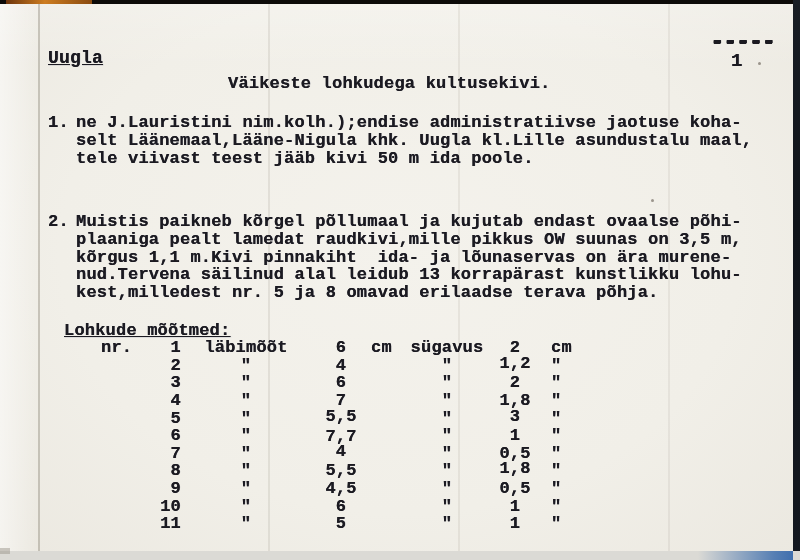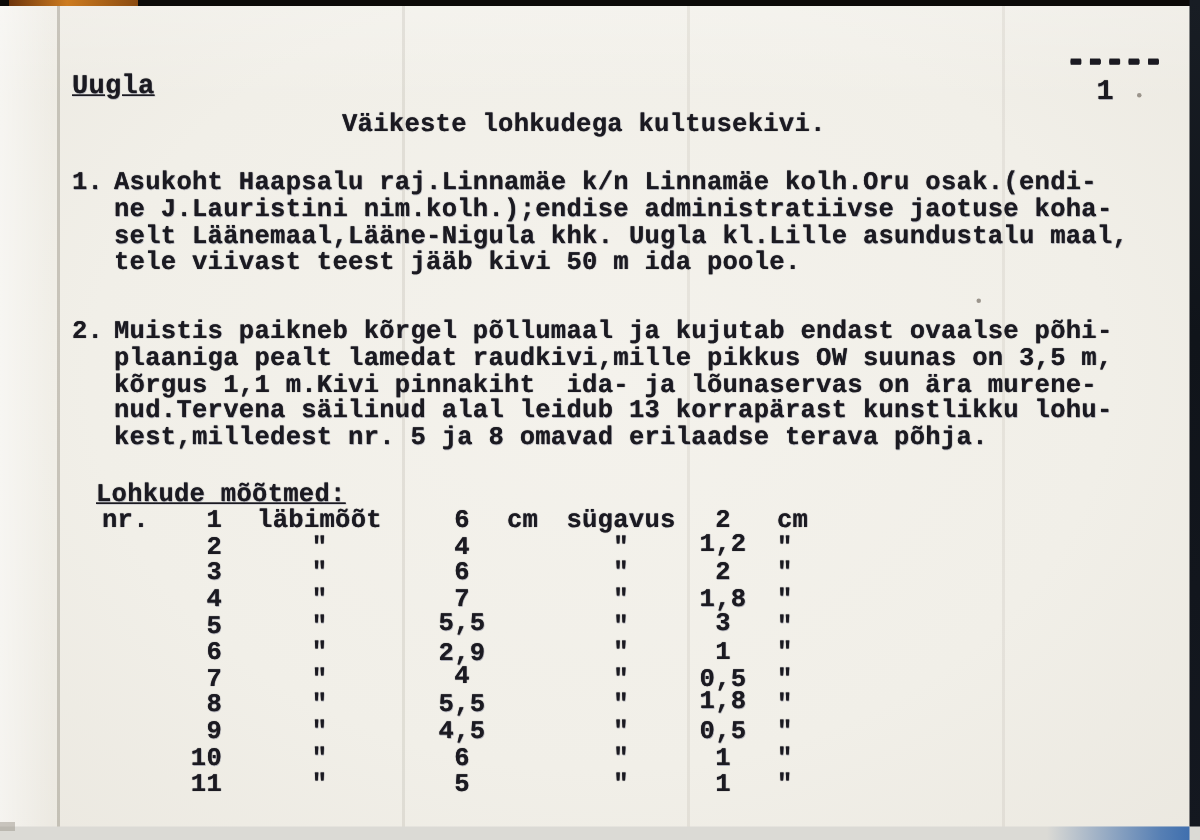--- a/index.html
+++ b/index.html
@@ -56,21 +56,21 @@
 
   .para { position:absolute; left:76px; width:712px; line-height:17.8px; }
   .para-1 { top:114px; }
   .para-2 { top:213px; }
   .para-num { position:absolute; left:-28px; top:0; }
   .t-line { white-space:pre; }
 
   .table-caption { position:absolute; left:64px; top:321px;text-decoration:underline; }
 
   .m-table { position:absolute; left:0; top:339px; width:800px; }
-  .m-row { display:flex; height:17.65px; padding-left:68px; align-items:flex-start; }
+  .m-row { display:flex; height:17.65px; padding-left:101px; align-items:flex-start; }
   .mc { display:block; line-height:17px; }
   .c-lab   { width:56px;  text-align:left;  }
   .c-num   { width:24px;  text-align:right; }
   .c-dia   { width:130px; text-align:center; }
   .c-val   { width:60px;  text-align:center; }
   .c-cm    { width:36px;  text-align:left;  }
   .c-sug   { width:80px;  text-align:center;  }
   .c-depth { width:56px;  text-align:center; }
   .c-cm2   { width:46px;  text-align:left; padding-left:8px; }
   
@@ -99,21 +99,20 @@
   <div class="speck" style="left:758px; top:62px; width:3px; height:3px;"></div>
 
   <div class="tw site-name">Uugla</div>
   <div class="tw dashes">-----</div>
   <div class="tw page-num">1</div>
 
   <div class="tw doc-title">Väikeste lohkudega kultusekivi.</div>
 
   <div class="para para-1">
     <span class="tw para-num">1.</span>
-    <div class="tw t-line">Asukoht Haapsalu raj.Linnamäe k/n Linnamäe kolh.Oru osak.(endi-</div>
     <div class="tw t-line">ne J.Lauristini nim.kolh.);endise administratiivse jaotuse koha-</div>
     <div class="tw t-line">selt Läänemaal,Lääne-Nigula khk. Uugla kl.Lille asundustalu maal,</div>
     <div class="tw t-line">tele viivast teest jääb kivi 50 m ida poole.</div>
   </div>
 
   <div class="para para-2">
     <span class="tw para-num">2.</span>
     <div class="tw t-line">Muistis paikneb kõrgel põllumaal ja kujutab endast ovaalse põhi-</div>
     <div class="tw t-line">plaaniga pealt lamedat raudkivi,mille pikkus OW suunas on 3,5 m,</div>
     <div class="tw t-line">kõrgus 1,1 m.Kivi pinnakiht  ida- ja lõunaservas on ära murene-</div>
@@ -177,21 +176,21 @@
       <span class="tw mc c-cm"></span>
       <span class="tw mc c-sug">"</span>
       <span class="tw mc c-depth">3</span>
       <span class="tw mc c-cm2">"</span>
     </div>
 
     <div class="m-row">
       <span class="tw mc c-lab"></span>
       <span class="tw mc c-num">6</span>
       <span class="tw mc c-dia">"</span>
-      <span class="tw mc c-val">2,9</span>
+      <span class="tw mc c-val">7,7</span>
       <span class="tw mc c-cm"></span>
       <span class="tw mc c-sug">"</span>
       <span class="tw mc c-depth">1</span>
       <span class="tw mc c-cm2">"</span>
     </div>
 
     <div class="m-row">
       <span class="tw mc c-lab"></span>
       <span class="tw mc c-num">7</span>
       <span class="tw mc c-dia">"</span>

